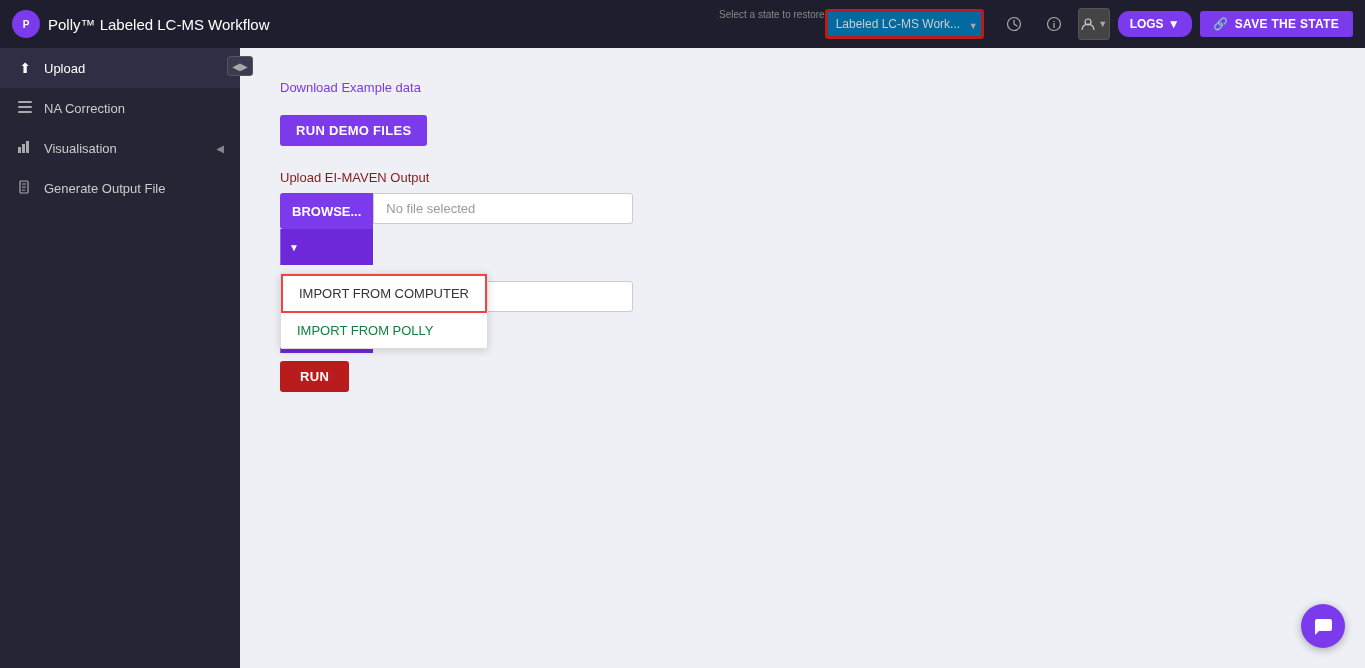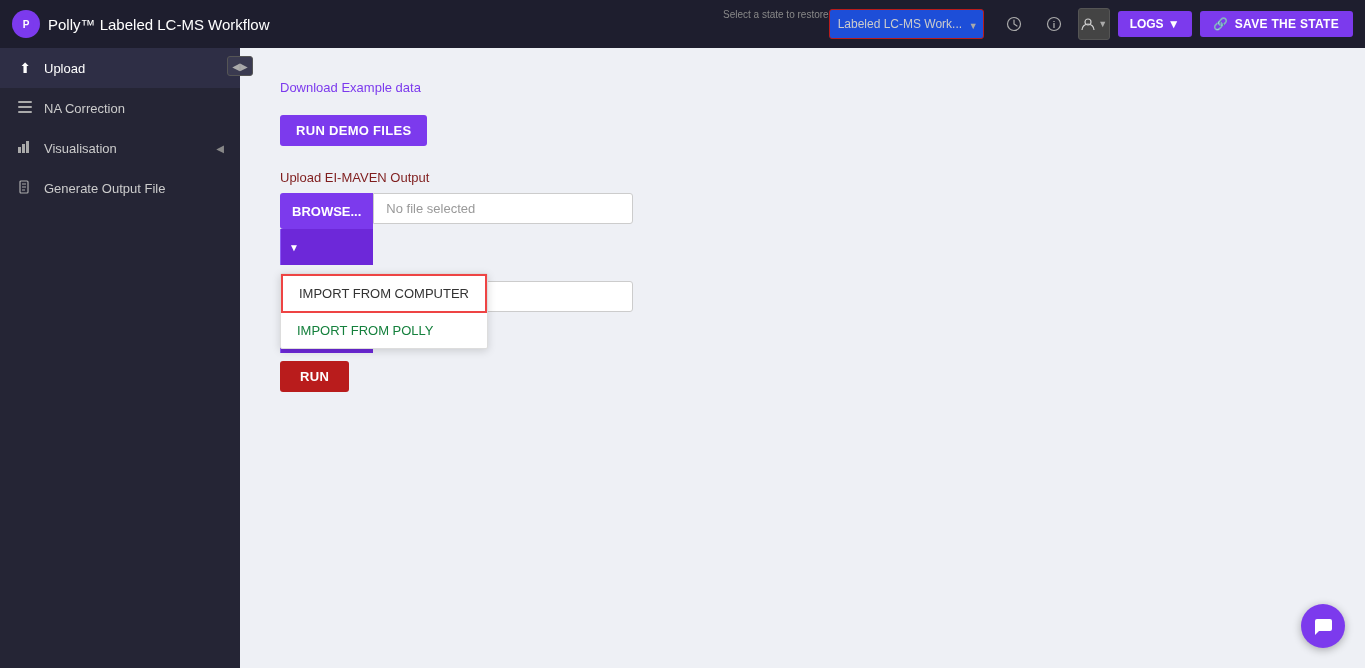--- a/index.html
+++ b/index.html
@@ -86,21 +86,21 @@
       gap: 6px;
       letter-spacing: 0.3px;
     }
 
     
     .logs-btn {
       background: #7c3aed;
       color: white;
       border: none;
       padding: 6px 12px;
-      border-radius: 3px;
+      border-radius: 11px;
       font-size: 12px;
       font-weight: 600;
       cursor: pointer;
       display: flex;
       align-items: center;
       gap: 4px;
     }
 
     
     .main-layout {
@@ -320,22 +320,22 @@
       display: flex;
       flex-direction: row;
       margin-right: 6px;
     }
     .select-wrapper .select-label {
       font-size: 10px;
       color: #888;
       margin-bottom: 1px;
     }
     .select-wrapper select {
-      background: #1d4ed8;
-      border: 1px solid #b91c1c;
+      background: #0369a1;
+      border: 3px solid #b91c1c;
       color: #ccc;
       font-size: 12px;
       padding: 4px 20px 4px 8px;
       border-radius: 3px;
       height: 30px;
       appearance: none;
       cursor: pointer;
       min-width: 150px;
     }
     .select-wrapper .sel-chevron {

